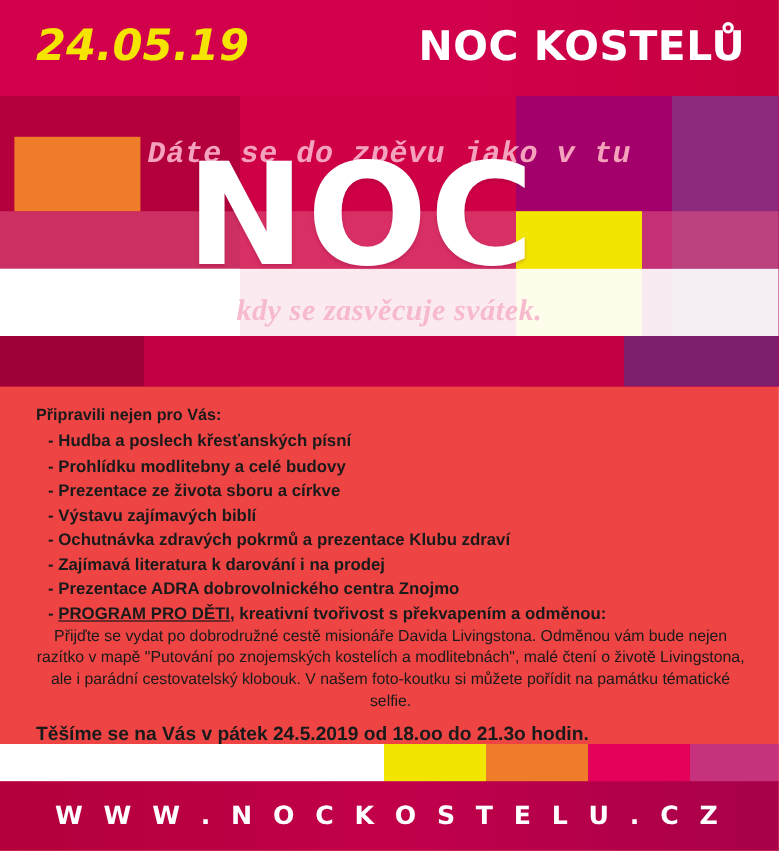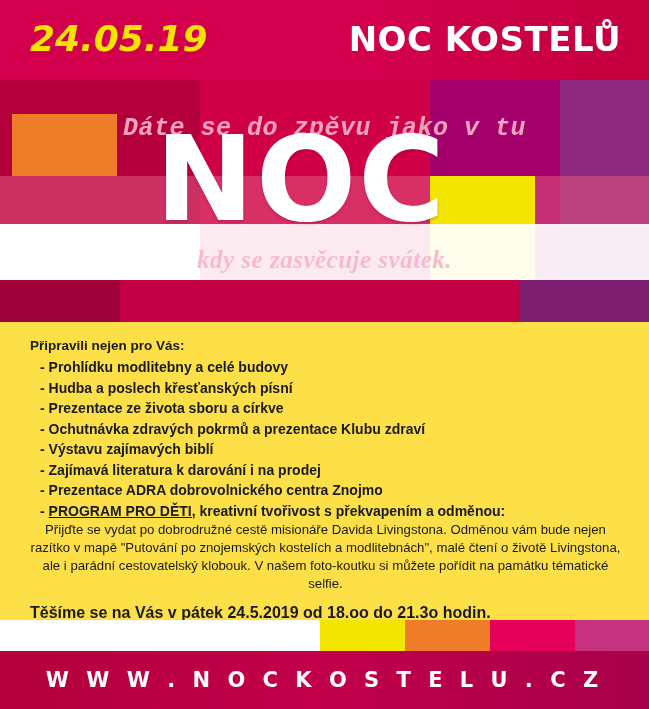--- a/index.html
+++ b/index.html
@@ -10,21 +10,21 @@
     width: 649px;
     height: 709px;
     background: #ffffff;
     font-family: "Liberation Sans", sans-serif;
     overflow: hidden;
   }
   .poster {
     position: relative;
     width: 649px;
     height: 709px;
-    background: #fde047;
+    background: #ef4444;
     overflow: hidden;
   }
 
   
   .header {
     position: relative;
     height: 80px;
     background: #d6004f;
     background: linear-gradient(90deg, #d2004c 0%, #d2004c 60%, #c4003f 100%);
   }
@@ -223,25 +223,25 @@
     <div class="band b-deepright"></div>
 
     <div class="banner-line1">Dáte se do zpěvu jako v tu</div>
     <div class="banner-word">NOC</div>
     <div class="banner-line2">kdy se zasvěcuje svátek.</div>
   </div>
 
   <div class="content">
     <div class="sub">Připravili nejen pro Vás:</div>
     <ul class="bullets">
+      <li>- Hudba a poslech křesťanských písní</li>
       <li>- Prohlídku modlitebny a celé budovy</li>
-      <li>- Hudba a poslech křesťanských písní</li>
       <li>- Prezentace ze života sboru a církve</li>
+      <li>- Výstavu zajímavých biblí</li>
       <li>- Ochutnávka zdravých pokrmů a prezentace Klubu zdraví</li>
-      <li>- Výstavu zajímavých biblí</li>
       <li>- Zajímavá literatura k darování i na prodej</li>
       <li>- Prezentace ADRA dobrovolnického centra Znojmo</li>
       <li><span>- </span><span class="kids-label">PROGRAM PRO DĚTI,</span><span class="kids-rest"> kreativní tvořivost s překvapením a odměnou:</span></li>
     </ul>
     <div class="para">Přijďte se vydat po dobrodružné cestě misionáře Davida Livingstona. Odměnou vám bude nejen razítko v mapě "Putování po znojemských kostelích a modlitebnách", malé čtení o životě Livingstona, ale i parádní cestovatelský klobouk. V našem foto-koutku si můžete pořídit na památku tématické selfie.</div>
     <div class="closing">Těšíme se na Vás v pátek 24.5.2019 od 18.oo do 21.3o hodin.</div>
   </div>
 
   <div class="strip">
     <span class="s1"></span>

